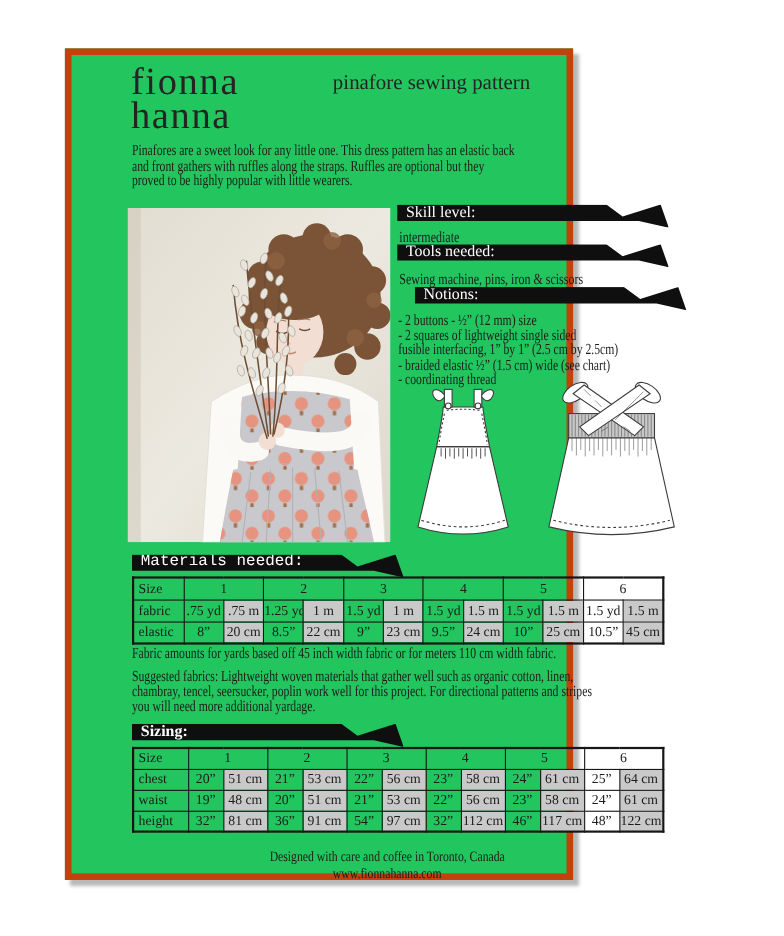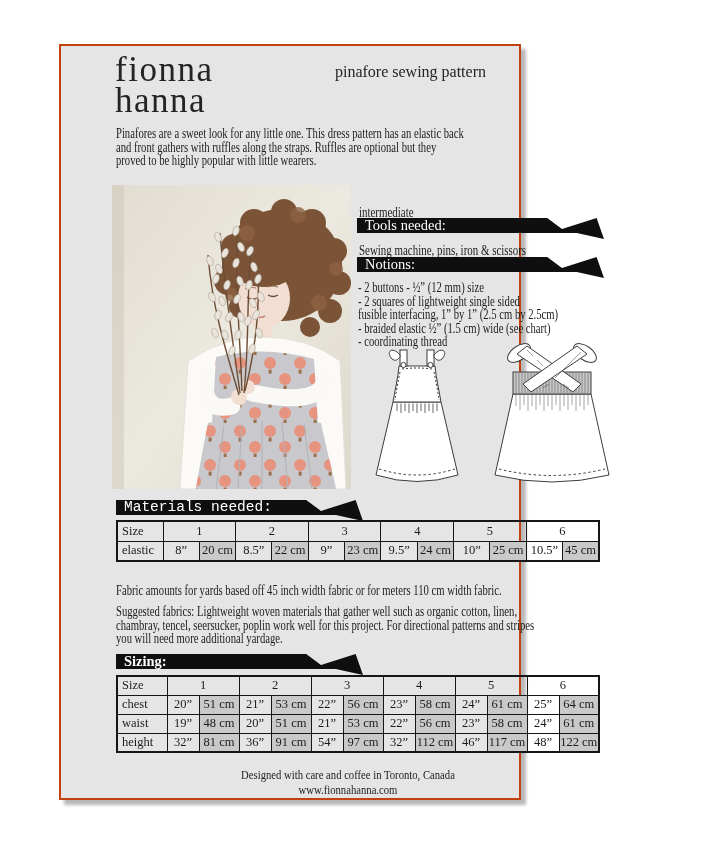--- a/index.html
+++ b/index.html
@@ -1,21 +1,21 @@
 <!DOCTYPE html>
 <html><head>
 <meta charset="utf-8">
 <style>
   html,body{margin:0;padding:0;background:#ffffff;overflow:hidden;}
   body{width:713px;height:851px;position:relative;font-family:"Liberation Serif","DejaVu Serif",serif;color:#1c1c1c;}
-  .page{position:absolute;left:59px;top:44px;width:462px;height:756px;background:#e5e5e5;
-        border:2px solid #c2410c;box-shadow:5px 5px 3px #b9b9b9;box-sizing:border-box;}
+  .page{position:absolute;left:59px;top:44px;width:462px;height:756px;background:#22c55e;
+        border:6px solid #c2410c;box-shadow:5px 5px 3px #b9b9b9;box-sizing:border-box;}
   .abs{position:absolute;}
   .brand{left:54px;top:8px;font-size:35px;line-height:31px;letter-spacing:1.5px;color:#242424;}
-  .title{right:33px;top:17px;text-align:left;font-size:16px;line-height:18.5px;color:#242424;}
+  .title{right:33px;top:17px;text-align:left;font-size:19px;line-height:18.5px;color:#242424;}
   .para{font-size:14px;line-height:13.6px;transform:scaleX(0.76);transform-origin:0 0;}
   .para div{white-space:nowrap;}
   .ribbon{width:247px;height:21px;background:#0f0f0f;color:#fff;font-size:14.5px;line-height:15px;
           padding-left:8px;box-sizing:border-box;
           clip-path:polygon(0 0,77% 0,83% 52%,97% 0,100% 100%,89% 71%,0 71%);}
   .value{font-size:14px;line-height:14px;transform:scaleX(0.78);transform-origin:0 0;white-space:nowrap;}
   .tbl{border-collapse:collapse;position:absolute;table-layout:fixed;border:2px solid #161616;}
   .tbl td,.tbl th{border:1px solid #161616;font-size:12.5px;font-weight:normal;text-align:center;
                   padding:0;overflow:hidden;white-space:nowrap;}
   .tbl .lbl{text-align:left;padding-left:4px;}
@@ -152,28 +152,31 @@
         <ellipse transform="translate(103,148) rotate(-20)" rx="3" ry="5"></ellipse>
         <ellipse transform="translate(146,94) rotate(20)" rx="3" ry="5"></ellipse>
         <ellipse transform="translate(149,112) rotate(-20)" rx="3" ry="5"></ellipse>
         <ellipse transform="translate(144,130) rotate(25)" rx="3" ry="5"></ellipse>
         <ellipse transform="translate(147,148) rotate(-20)" rx="3" ry="5"></ellipse>
         <ellipse transform="translate(140,164) rotate(20)" rx="3" ry="5"></ellipse>
       </g>
     </svg>
   </div>
 
+  <div class="abs ribbon" style="left:296px;top:136px;">
+    <span>Skill level:</span>
+  </div>
   <div class="abs value" style="left:298px;top:160px;">intermediate</div>
 
   <div class="abs ribbon" style="left:296px;top:172px;">
     <span>Tools needed:</span>
   </div>
   <div class="abs value" style="left:298px;top:198px;">Sewing machine, pins, iron &amp; scissors</div>
 
-  <div class="abs ribbon" style="left:296px;top:211px;">
+  <div class="abs ribbon" style="left:312px;top:211px;">
     <span>Notions:</span>
   </div>
   <div class="abs para" style="left:297px;top:235px;">
     <div>- 2 buttons - ½” (12 mm) size</div>
     <div>- 2 squares of lightweight single sided</div>
     <div>fusible interfacing, 1” by 1” (2.5 cm by 2.5cm)</div>
     <div>- braided elastic ½” (1.5 cm) wide (see chart)</div>
     <div>- coordinating thread</div>
   </div>
 
@@ -291,20 +294,35 @@
         <tr>
       <td class="lbl">Size</td>
       <th colspan="2">1</th>
       <th colspan="2">2</th>
       <th colspan="2">3</th>
       <th colspan="2">4</th>
       <th colspan="2">5</th>
       <th colspan="2">6</th>
     </tr>
     <tr>
+      <td class="lbl">fabric</td>
+      <td>.75 yd</td>
+      <td class="s">.75 m</td>
+      <td>1.25 yd</td>
+      <td class="s">1 m</td>
+      <td>1.5 yd</td>
+      <td class="s">1 m</td>
+      <td>1.5 yd</td>
+      <td class="s">1.5 m</td>
+      <td>1.5 yd</td>
+      <td class="s">1.5 m</td>
+      <td>1.5 yd</td>
+      <td class="s">1.5 m</td>
+    </tr>
+    <tr>
       <td class="lbl">elastic</td>
       <td>8”</td>
       <td class="s">20 cm</td>
       <td>8.5”</td>
       <td class="s">22 cm</td>
       <td>9”</td>
       <td class="s">23 cm</td>
       <td>9.5”</td>
       <td class="s">24 cm</td>
       <td>10”</td>

